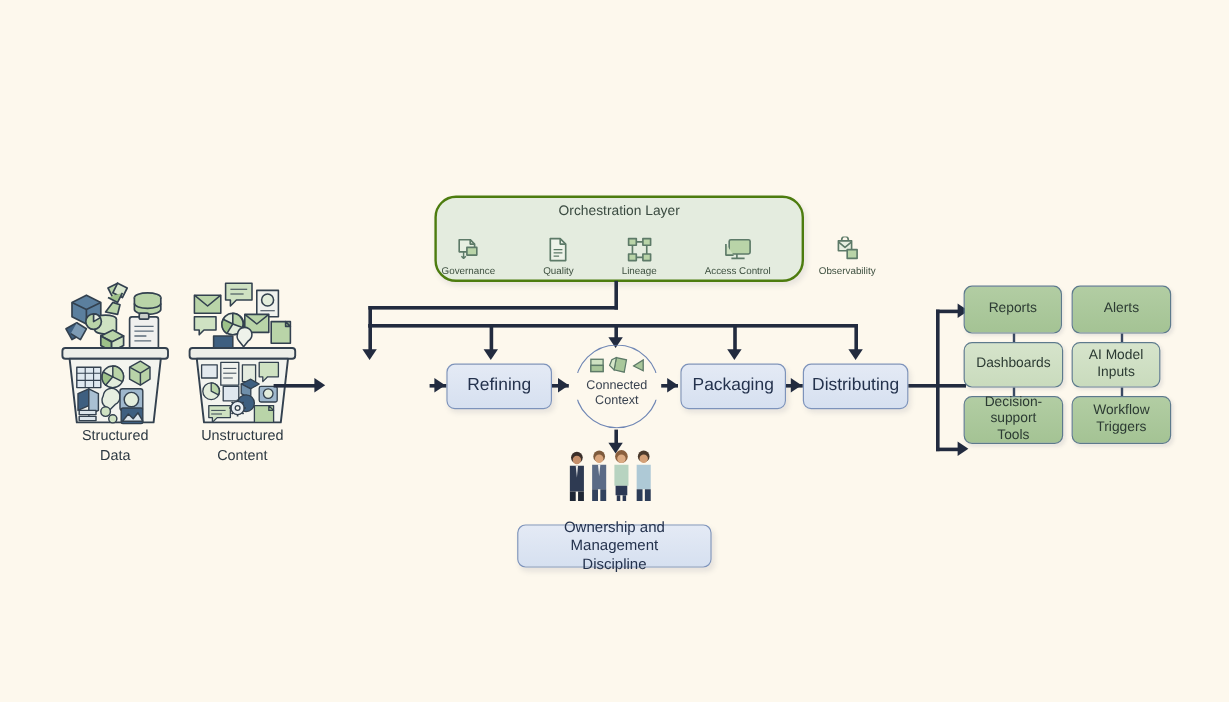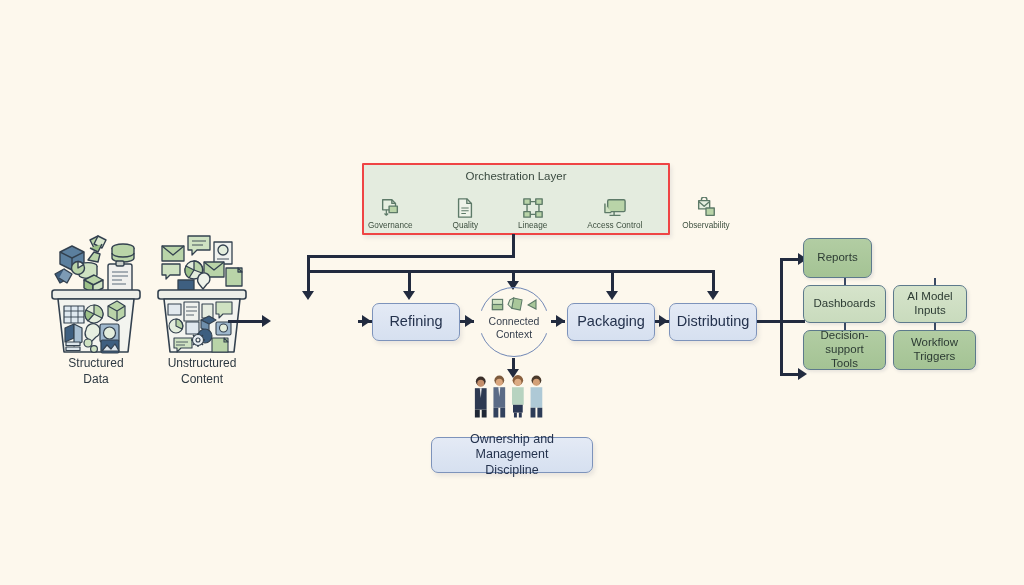--- a/index.html
+++ b/index.html
@@ -42,22 +42,22 @@
     box-shadow: 1.5px 2px 3px rgba(90,100,120,0.12);
   }
   .gbox.dark  { background: linear-gradient(180deg,#b2cda3 0%, #a4c394 100%); }
   .gbox.light { background: linear-gradient(180deg,#d6e4cb 0%, #c9dbbd 100%); }
 
   
   #orch {
     position: absolute;
     left: 362px; top: 163px; width: 308px; height: 72px;
     background: #e4ecdf;
-    border: 2px solid #ef4444;
-    border-radius: 1px;
+    border: 2px solid #4d7c0f;
+    border-radius: 18px;
     box-shadow: 2px 3px 4px rgba(90,100,120,0.12);
   }
   #orch-title {
     position: absolute; top: 5px; left: 0; right: 0;
     text-align: center; font-size: 11.5px; color: #3a4a40;
   }
   .orch-items {
     position: absolute; left: 4px; right: 4px; top: 21px; bottom: 3px;
     display: flex; justify-content: space-around; align-items: flex-end; gap: 40px;
   }
@@ -405,35 +405,38 @@
 
   <div class="line hline abs" style="left:757px; top:320px; width:48px;"></div>
   <div class="line vline abs" style="left:780px; top:258px; height:118px;"></div>
 
   <div class="line hline abs" style="left:780px; top:258px; width:22px;"></div>
   <div class="arrow-r" style="left:798px; top:253px;"></div>
 
   <div class="line hline abs" style="left:780px; top:373px; width:22px;"></div>
   <div class="arrow-r" style="left:798px; top:368px;"></div>
 
-  <div class="gbox dark" style="left:803px; top:238px; width:69px; height:40px;">
+  <div class="gbox dark" style="left:803px; top:238px; width:82px; height:40px;">
     <span>Reports</span>
   </div>
   <div class="tline thin-v" style="left:844px; top:278px; height:7px;"></div>
   <div class="gbox light" style="left:803px; top:285px; width:83px; height:38px;">
     <span>Dashboards</span>
   </div>
   <div class="tline thin-v" style="left:844px; top:323px; height:7px;"></div>
   <div class="gbox dark" style="left:803px; top:330px; width:83px; height:40px;">
     <div>
       <span>Decision-support</span><br>
       <span>Tools</span>
     </div>
   </div>
 
+  <div class="gbox dark" style="left:893px; top:238px; width:83px; height:40px;">
+    <span>Alerts</span>
+  </div>
   <div class="tline thin-v" style="left:934px; top:278px; height:7px;"></div>
   <div class="gbox light" style="left:893px; top:285px; width:74px; height:38px;">
     <span>AI Model Inputs</span>
   </div>
   <div class="tline thin-v" style="left:934px; top:323px; height:7px;"></div>
   <div class="gbox dark" style="left:893px; top:330px; width:83px; height:40px;">
     <div>
       <span>Workflow</span><br>
       <span>Triggers</span>
     </div>

